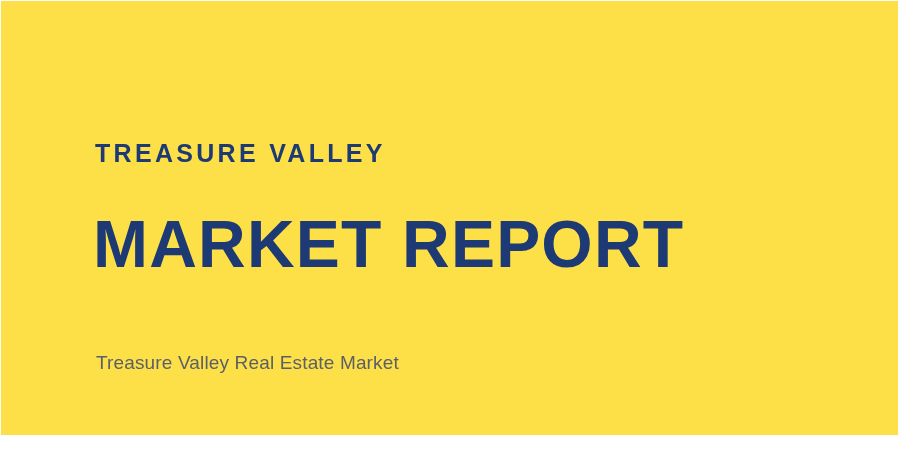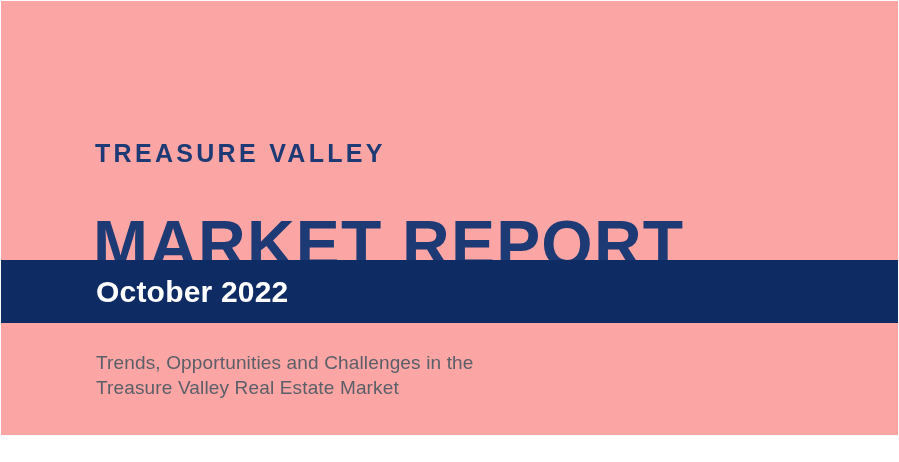--- a/index.html
+++ b/index.html
@@ -11,21 +11,21 @@
     height: 462px;
     background: #ffffff;
     font-family: "Liberation Sans", sans-serif;
     overflow: hidden;
   }
 
   .page {
     position: relative;
     width: 899px;
     height: 436px;
-    background: #fca5a5;
+    background: #fde047;
     box-sizing: border-box;
     border: 1px solid #fbfbfc;
     overflow: hidden;
   }
 
   
   .eyebrow {
     position: absolute;
     left: 94px;
     top: 136px;
@@ -89,22 +89,18 @@
 </style>
 </head>
 <body>
 
 <div class="page">
 
   <div class="eyebrow">TREASURE VALLEY</div>
 
   <h1 class="main-title">MARKET REPORT</h1>
 
-  <div class="date-band">
-    <div class="date-band-text">October 2022</div>
-  </div>
 
   <div class="subtitle">
-    <span class="line">Trends, Opportunities and Challenges in the</span>
     <span class="line">Treasure Valley Real Estate Market</span>
   </div>
 
 </div>
 
 </body></html>

